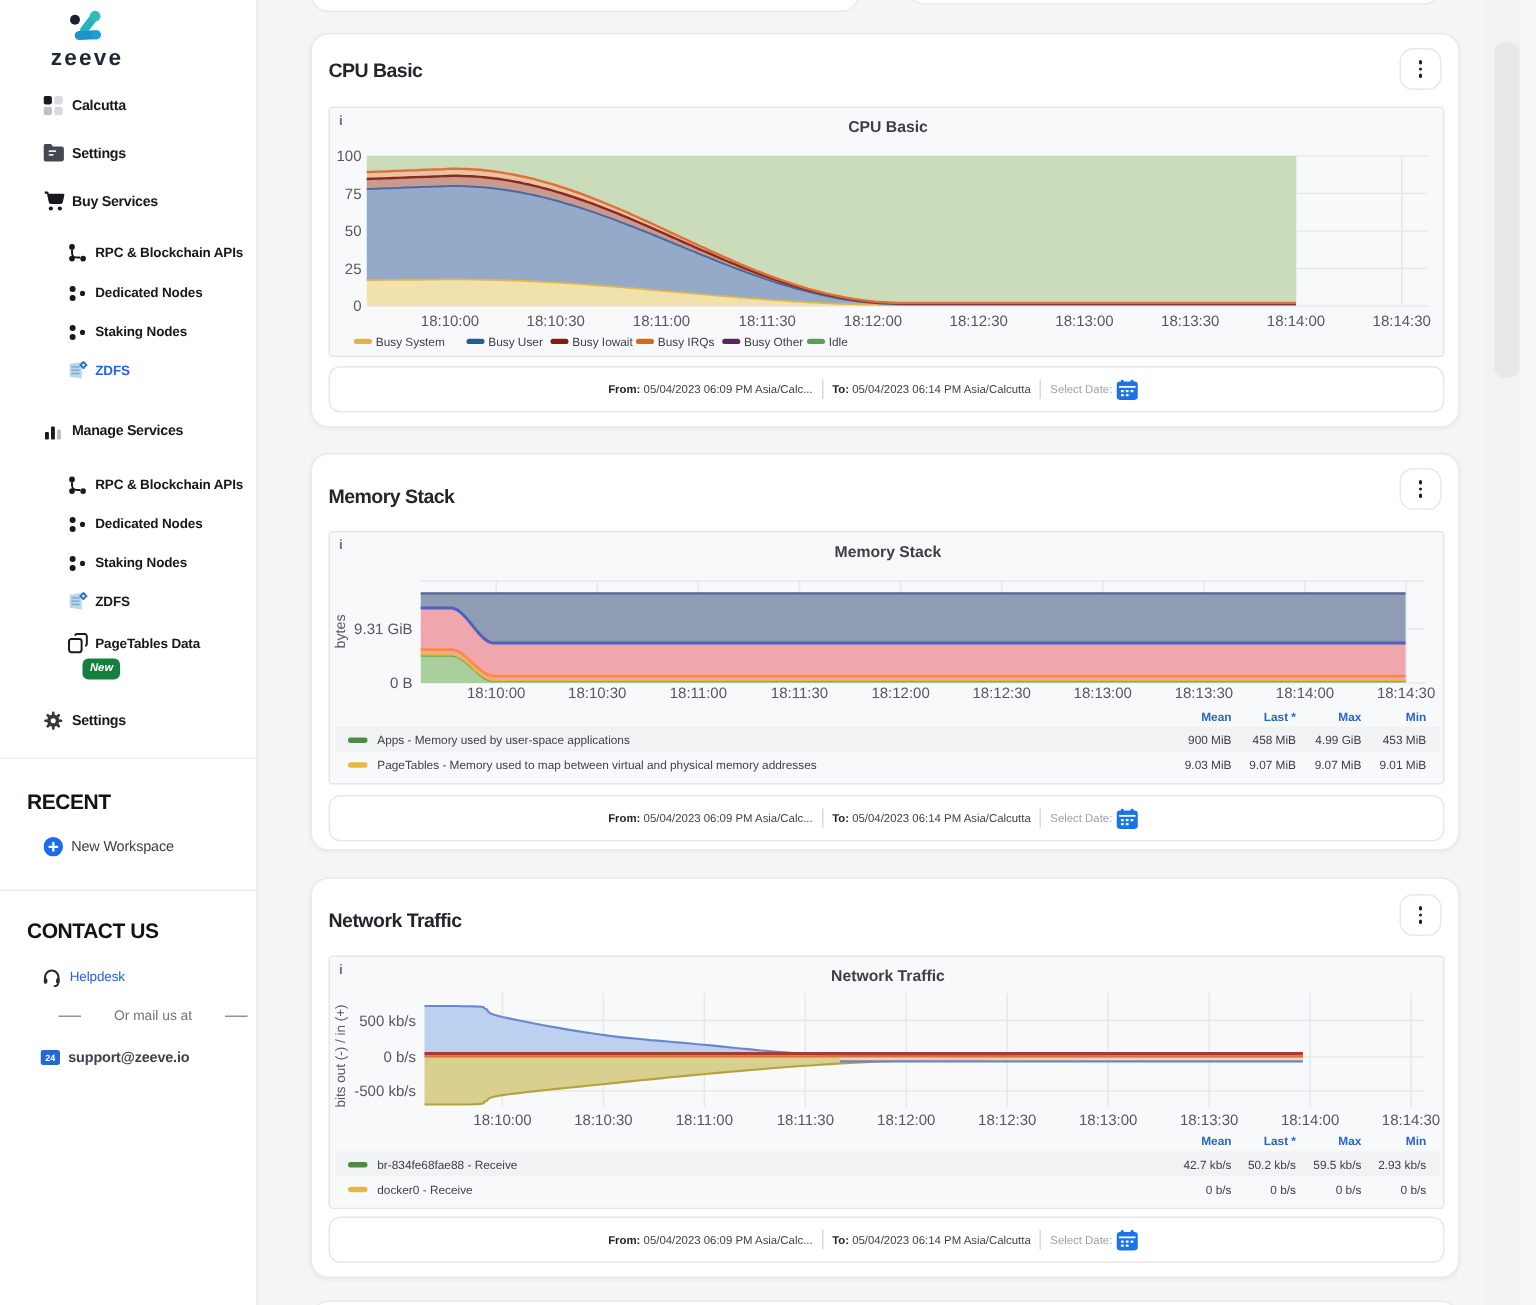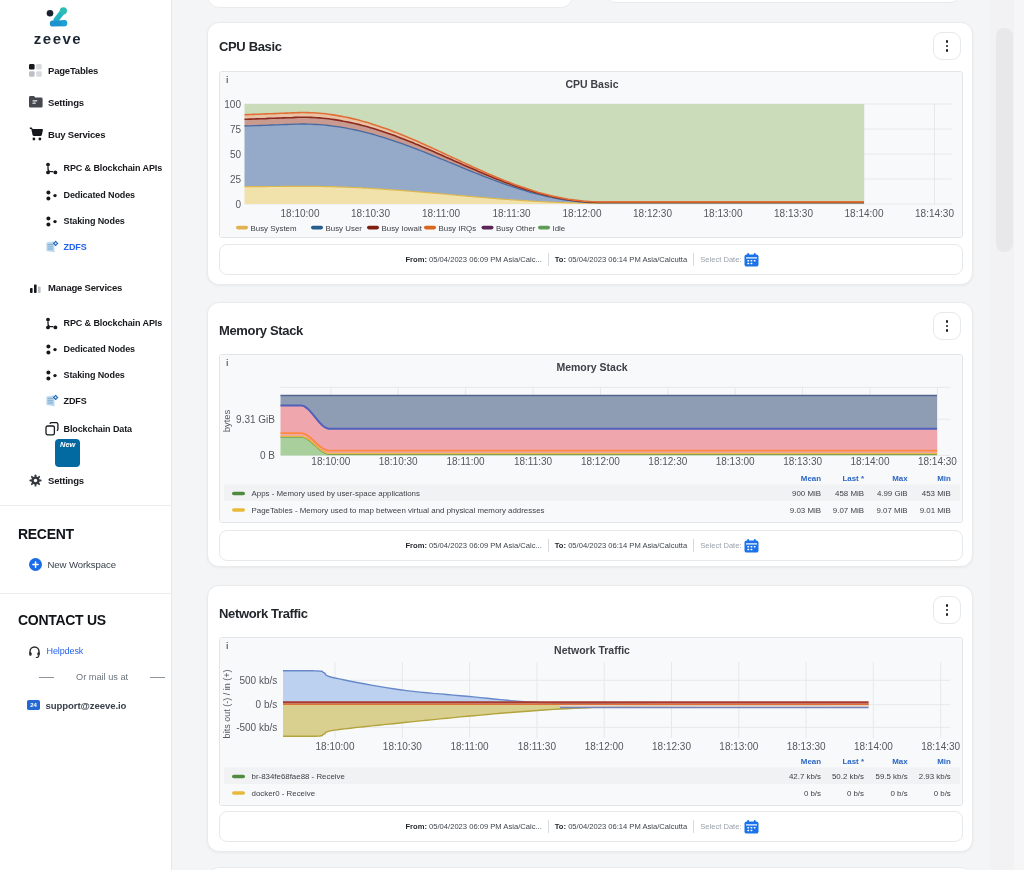--- a/index.html
+++ b/index.html
@@ -3,21 +3,21 @@
 *{margin:0;padding:0;box-sizing:border-box}
 html,body{width:1024px;height:870px;overflow:hidden;background:#f4f5f6;font-family:"Liberation Sans",sans-serif}
 body{position:relative}
 aside{position:absolute;left:0;top:0;width:172px;height:870px;background:#fff;border-right:1px solid #e7e7e9;z-index:5}
 .brand{position:absolute;left:0;top:30px;width:116px;text-align:center;font-size:15px;font-weight:bold;color:#1c2736;letter-spacing:1.5px}
 .nav,.sub{position:absolute;display:flex;align-items:center;height:14px}
 .ni{display:inline-flex;width:19px;align-items:center}
 .sub .ni{width:18.5px}
 .nav .nt{font-size:9.5px;letter-spacing:-0.2px;font-weight:bold;color:#16181c;white-space:nowrap}
 .sub .nt{font-size:9px;letter-spacing:-0.1px;font-weight:bold;color:#16181c;white-space:nowrap}
-.newbadge{position:absolute;left:55px;top:439px;background:#0369a1;color:#fff;font-size:7.5px;font-style:italic;font-weight:bold;padding:1px 5px 18px;border-radius:4px}
+.newbadge{position:absolute;left:55px;top:439px;background:#15803d;color:#fff;font-size:7.5px;font-style:italic;font-weight:bold;padding:1px 5px 4px;border-radius:4px}
 .divider{position:absolute;left:0;width:172px;height:1px;background:#ececee}
 .shead{position:absolute;left:18px;font-size:14px;font-weight:bold;color:#101318;letter-spacing:-0.3px}
 .mailrow{position:absolute;left:39px;display:flex;align-items:center;gap:22px;color:#6e757e;font-size:9.2px}
 .dash{display:inline-block;width:15px;height:1px;background:#8d949d}
 .card{position:absolute;left:207px;width:766px;background:#fff;border:1px solid #e9eaec;border-radius:12px;box-shadow:0 1px 3px rgba(16,24,40,.05)}
 .ctitle{position:absolute;left:11px;font-size:13px;letter-spacing:-0.35px;font-weight:bold;color:#22262b}
 .mbtn{position:absolute;right:11px;width:28px;height:28px;border:1px solid #e7e8eb;border-radius:9px;background:#fff;display:flex;flex-direction:column;align-items:center;justify-content:center;gap:1.8px}
 .dot{width:2.5px;height:2.5px;background:#1b1d21;border-radius:50%}
 .panel{position:absolute;left:11px;width:744px;border:1px solid #e4e5e8;border-radius:3px;overflow:hidden;background:#f8f9fa}
 .foot{position:absolute;left:11px;width:744px;height:31px;border:1px solid #e7e8ea;border-radius:8px;background:#fff;display:flex;align-items:center;justify-content:center;font-size:7.6px;color:#3f444b;padding-right:18px}
@@ -39,21 +39,21 @@
   <div class="brand">zeeve</div>
   <div class="nav" style="top:63px;left:29px">
       <span class="ni">
         <svg width="13" height="13" viewBox="0 0 13 13">
           <rect x="0" y="0" width="5.6" height="5.6" rx="1.4" fill="#17191d"></rect>
           <rect x="7.2" y="0" width="5.6" height="5.6" rx="1.4" fill="#d8dade"></rect>
           <rect x="0" y="7.2" width="5.6" height="5.6" rx="1.4" fill="#bcc0c6"></rect>
           <rect x="7.2" y="7.2" width="5.6" height="5.6" rx="1.4" fill="#d8dade"></rect>
         </svg>
       </span>
-      <span class="nt">PageTables</span>
+      <span class="nt">Calcutta</span>
     </div>
   <div class="nav" style="top:95px;left:29px">
       <span class="ni">
         <svg width="14" height="12" viewBox="0 0 14 12">
           <path d="M1.4 0 h3.6 l1.3 1.6 h5.9 a1.4 1.4 0 0 1 1.4 1.4 v7.2 a1.4 1.4 0 0 1 -1.4 1.4 h-10.8 a1.4 1.4 0 0 1 -1.4 -1.4 v-8.8 a1.4 1.4 0 0 1 1.4 -1.4 z" fill="#45484e"></path>
           <rect x="3.4" y="4.2" width="5" height="1.2" rx="0.6" fill="#e8e9eb"></rect>
           <rect x="3.4" y="6.6" width="3.4" height="1.2" rx="0.6" fill="#e8e9eb"></rect>
         </svg>
       </span>
       <span class="nt">Settings</span>
@@ -174,21 +174,21 @@
       </span>
       <span class="nt">ZDFS</span>
     </div>
   <div class="sub" style="top:422px;left:45px">
       <span class="ni">
         <svg width="14" height="14" viewBox="0 0 14 14">
           <rect x="1" y="4" width="8.4" height="8.8" rx="1.6" fill="#fff" stroke="#17191d" stroke-width="1.3"></rect>
           <path d="M5 1.8 a1.6 1.6 0 0 1 1.6 -1.2 h4.6 a1.7 1.7 0 0 1 1.7 1.7 v4.8 a1.6 1.6 0 0 1 -1.1 1.6" fill="none" stroke="#17191d" stroke-width="1.3"></path>
         </svg>
       </span>
-      <span class="nt">Blockchain Data</span>
+      <span class="nt">PageTables Data</span>
     </div>
   <div class="newbadge">New</div>
   <div class="nav" style="top:473px;left:29px">
       <span class="ni">
         <svg width="13" height="13" viewBox="0 0 13 13">
           <g fill="#35383d">
             <circle cx="6.5" cy="6.5" r="4.1"></circle>
             <g>
               <rect x="5.6" y="0.4" width="1.8" height="12.2" rx="0.9"></rect>
               <rect x="5.6" y="0.4" width="1.8" height="12.2" rx="0.9" transform="rotate(45 6.5 6.5)"></rect>

